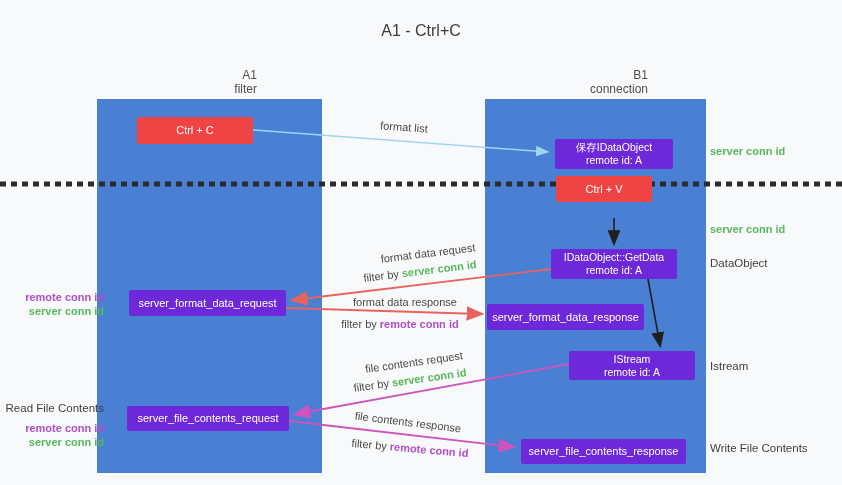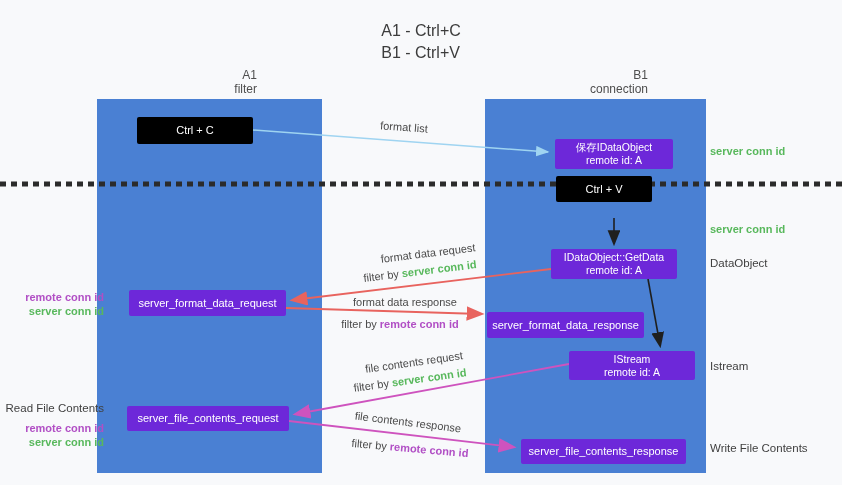--- a/index.html
+++ b/index.html
@@ -35,29 +35,29 @@
 
   svg.overlay { position: absolute; left: 0; top: 0; pointer-events: none; }
 
   
   .node {
     display: flex; flex-direction: column;
     align-items: center; justify-content: center;
     color: #ffffff; font-size: 11px; line-height: 13px;
     border-radius: 2px; text-align: center; white-space: nowrap;
   }
-  .node.green  { background: #000000; }
+  .node.green  { background: #ef4444; }
   .node.orange { background: #6d28d9; }
 
   .n-ctrl-c   { left: 137px; top: 105px; width: 116px; height: 27px; }
   .n-save-ido { left: 555px; top: 127px; width: 118px; height: 30px; font-size: 10.5px; }
   .n-ctrl-v   { left: 556px; top: 164px; width: 96px; height: 26px; }
   .n-getdata  { left: 551px; top: 237px; width: 126px; height: 30px; font-size: 10.5px; align-items: center; }
   .n-fmt-req  { left: 129px; top: 278px; width: 157px; height: 26px; }
-  .n-fmt-resp { left: 487px; top: 300px; width: 157px; height: 26px; }
+  .n-fmt-resp { left: 487px; top: 292px; width: 157px; height: 26px; }
   .n-istream  { left: 569px; top: 339px; width: 126px; height: 29px; font-size: 10.5px; }
   .n-file-req { left: 127px; top: 394px; width: 162px; height: 25px; }
   .n-file-resp{ left: 521px; top: 427px; width: 165px; height: 25px; }
 
   
   .annot { font-size: 11.5px; color: #3f3f3f; white-space: nowrap; }
   .annot.bold-green  { color: #58b85c; font-weight: bold; font-size: 11px; }
   .annot.bold-purple { color: #b14fc5; font-weight: bold; font-size: 11px; }
   .right-col { left: 710px; }
   .left-block { left: 0; width: 104px; text-align: right; line-height: 14px; }
@@ -81,21 +81,20 @@
   .l-fb4  { left: 330px; top: 430px; transform: rotate(5deg); }
 </style>
 </head>
 <body>
 
 <div id="stage">
 
   <div class="abs title">
     <div class="inner">
       <div>A1 - Ctrl+C</div>
-      <div>B1 - Ctrl+V</div>
     </div>
   </div>
 
   <div class="abs ll-header a1">
     <div>A1</div>
     <div>filter</div>
   </div>
   <div class="abs ll-header b1">
     <div>B1</div>
     <div>connection</div>

